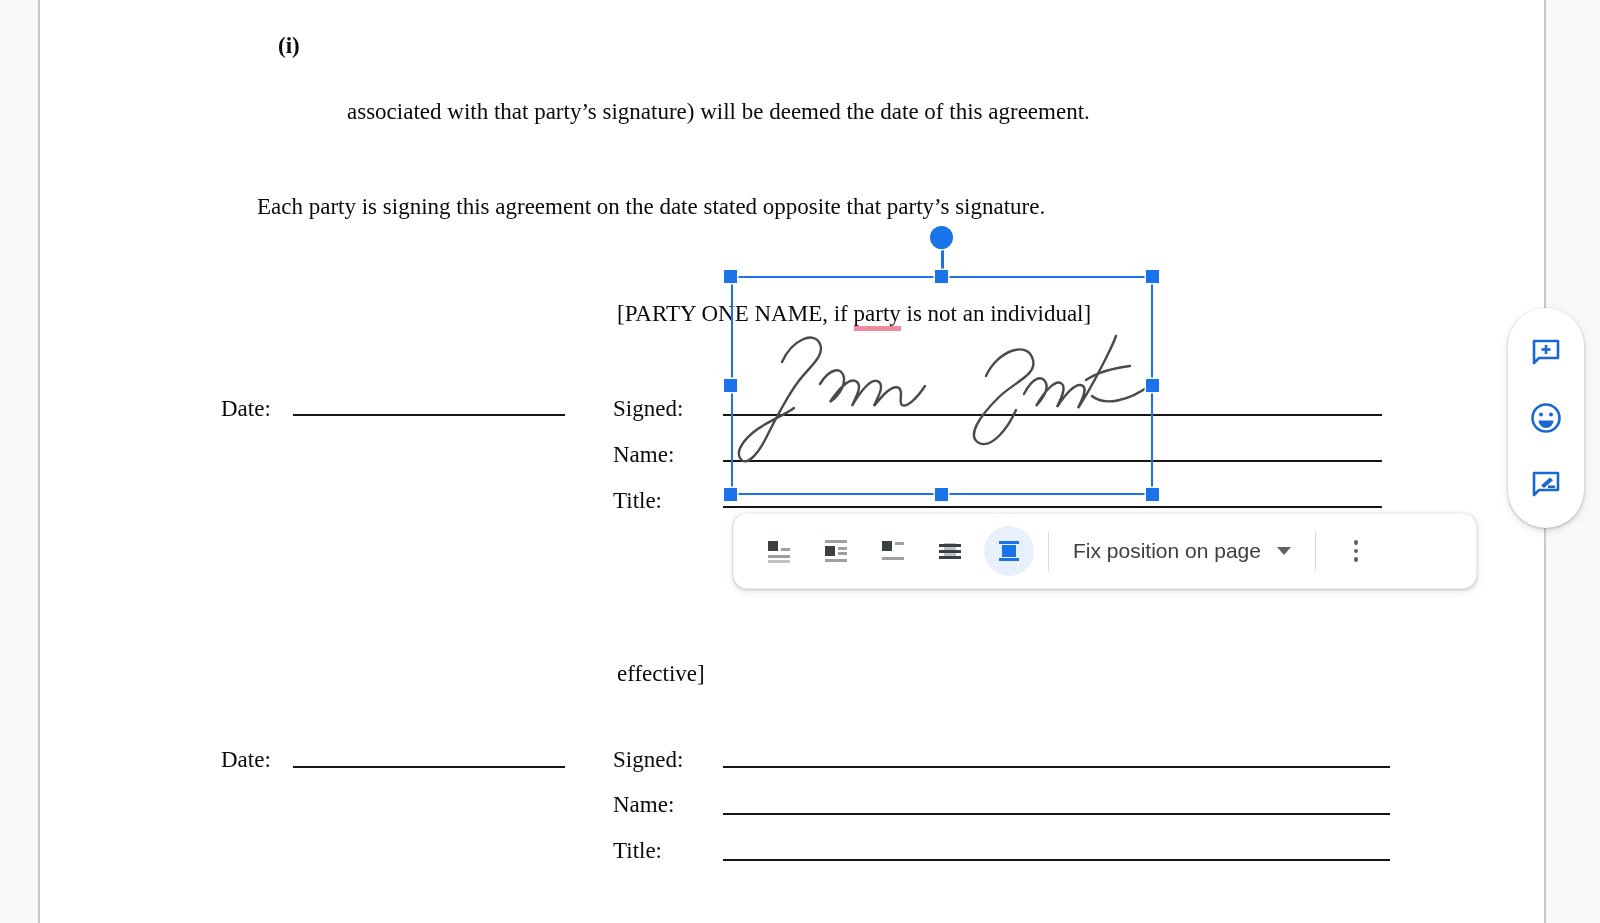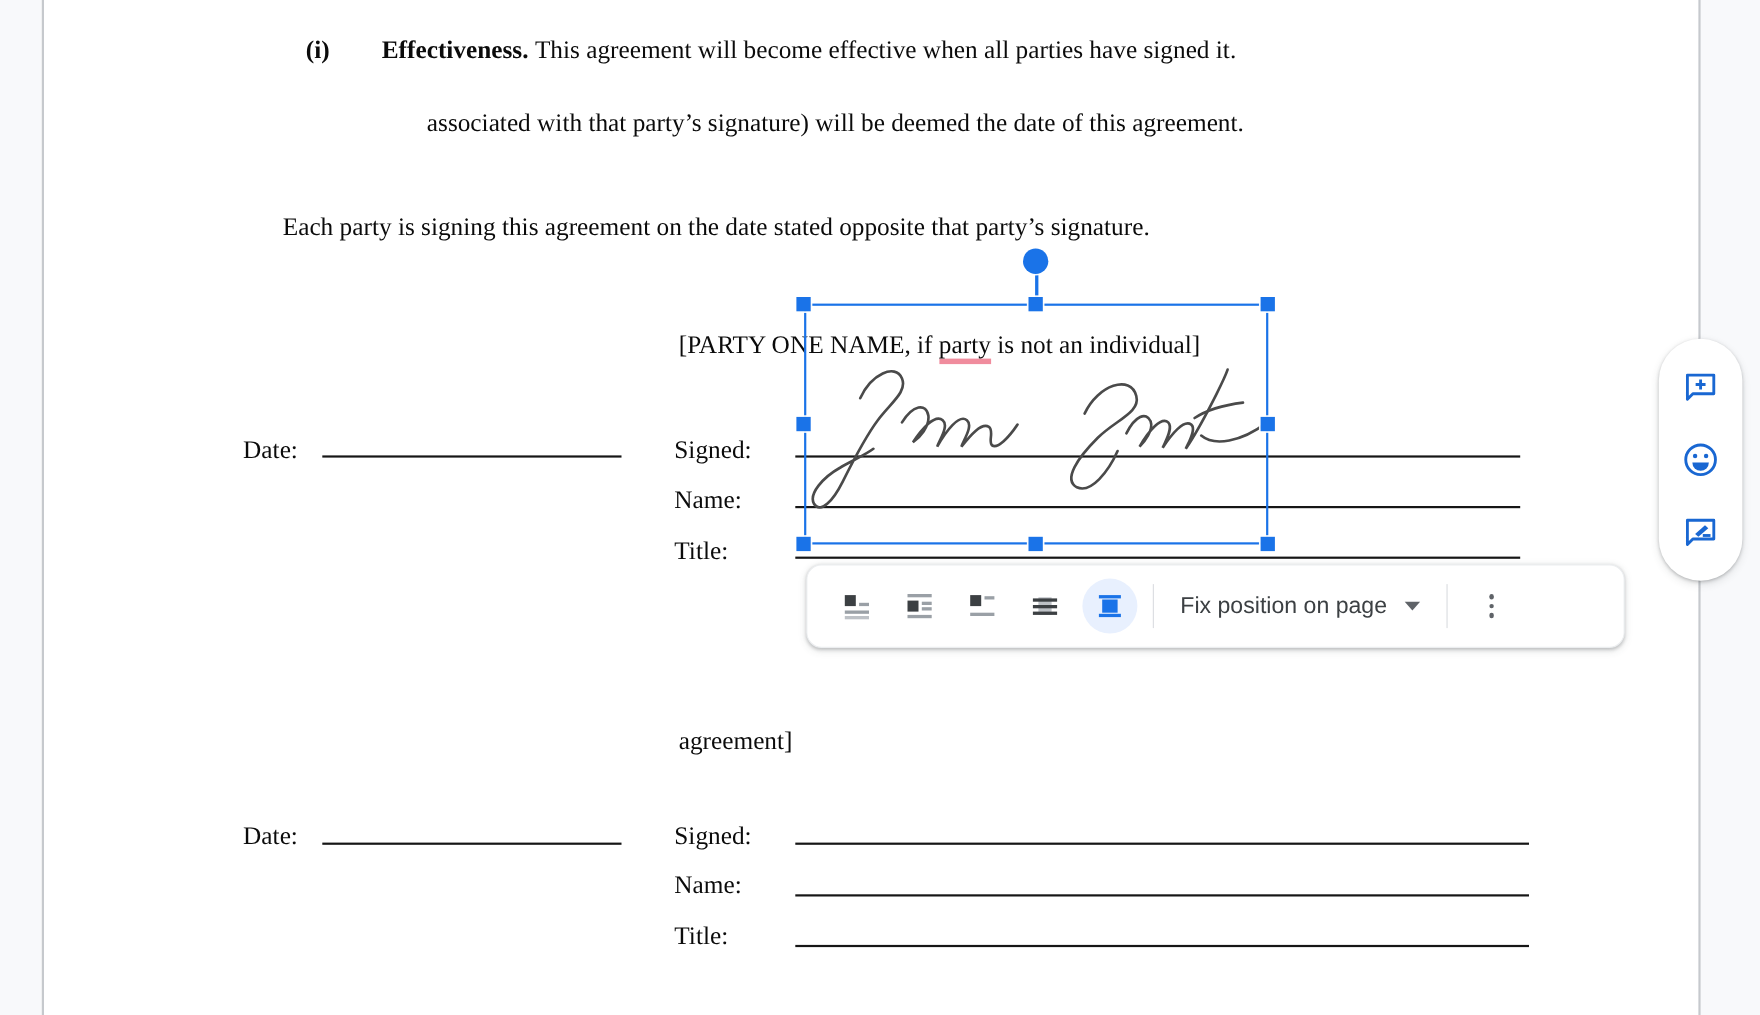--- a/index.html
+++ b/index.html
@@ -58,22 +58,21 @@
 <body>
 
 <div id="stage">
 
   <div class="margin-strip" style="left:0; width:38px;"></div>
   <div class="edge-line" style="left:38px;"></div>
   <div class="edge-line" style="left:1544px;"></div>
   <div class="margin-strip" style="left:1546px; width:54px;"></div>
 
   <div class="abs doc-text bold" style="left:278px; top:29px;">(i)</div>
-  <div class="abs doc-text" style="left:347px; top:29px;"><span class="bold">Effectiveness.</span><span>&nbsp;</span><span>This agreement will become effective when all parties have signed it.</span></div>
-  <div class="abs doc-text" style="left:347px; top:95px;margin-left:41px;">associated with that party’s signature) will be deemed the date of this agreement.</div>
+  <div class="abs doc-text" style="left:347px; top:95px;">associated with that party’s signature) will be deemed the date of this agreement.</div>
 
   <div class="abs doc-text" style="left:617px; top:297px; z-index:4;"><span>[PARTY ONE NAME, if </span><span class="flagged">party</span><span> is not an individual]</span></div>
 
   <div class="abs doc-text" style="left:257px; top:190px;">Each party is signing this agreement on the date stated opposite that party’s signature.</div>
 
   <div class="abs doc-text" style="left:221px; top:392px;">Date:</div>
   <div class="abs doc-text" style="left:613px; top:392px;">Signed:</div>
   <div class="abs doc-text" style="left:613px; top:438px;">Name:</div>
   <div class="abs doc-text" style="left:613px; top:484px;">Title:</div>
 
@@ -155,21 +154,21 @@
       <span class="dd-arrow"></span>
     </div>
     <div class="tb-divider"></div>
     <div class="more-btn">
       <i></i>
         <i></i>
         <i></i>
     </div>
   </div>
 
-  <div class="abs doc-text" style="left:617px; top:657px;">agreement]</div>
+  <div class="abs doc-text" style="left:617px; top:657px;">effective]</div>
 
   <div class="abs doc-text" style="left:221px; top:743px;">Date:</div>
   <div class="abs doc-text" style="left:613px; top:743px;">Signed:</div>
   <div class="abs doc-text" style="left:613px; top:788px;">Name:</div>
   <div class="abs doc-text" style="left:613px; top:834px;">Title:</div>
 
   <div class="rule" style="left:293px; top:766px; width:272px;"></div>
   <div class="rule" style="left:723px; top:766px; width:667px;"></div>
   <div class="rule" style="left:723px; top:813px; width:667px;"></div>
   <div class="rule" style="left:723px; top:859px; width:667px;"></div>

